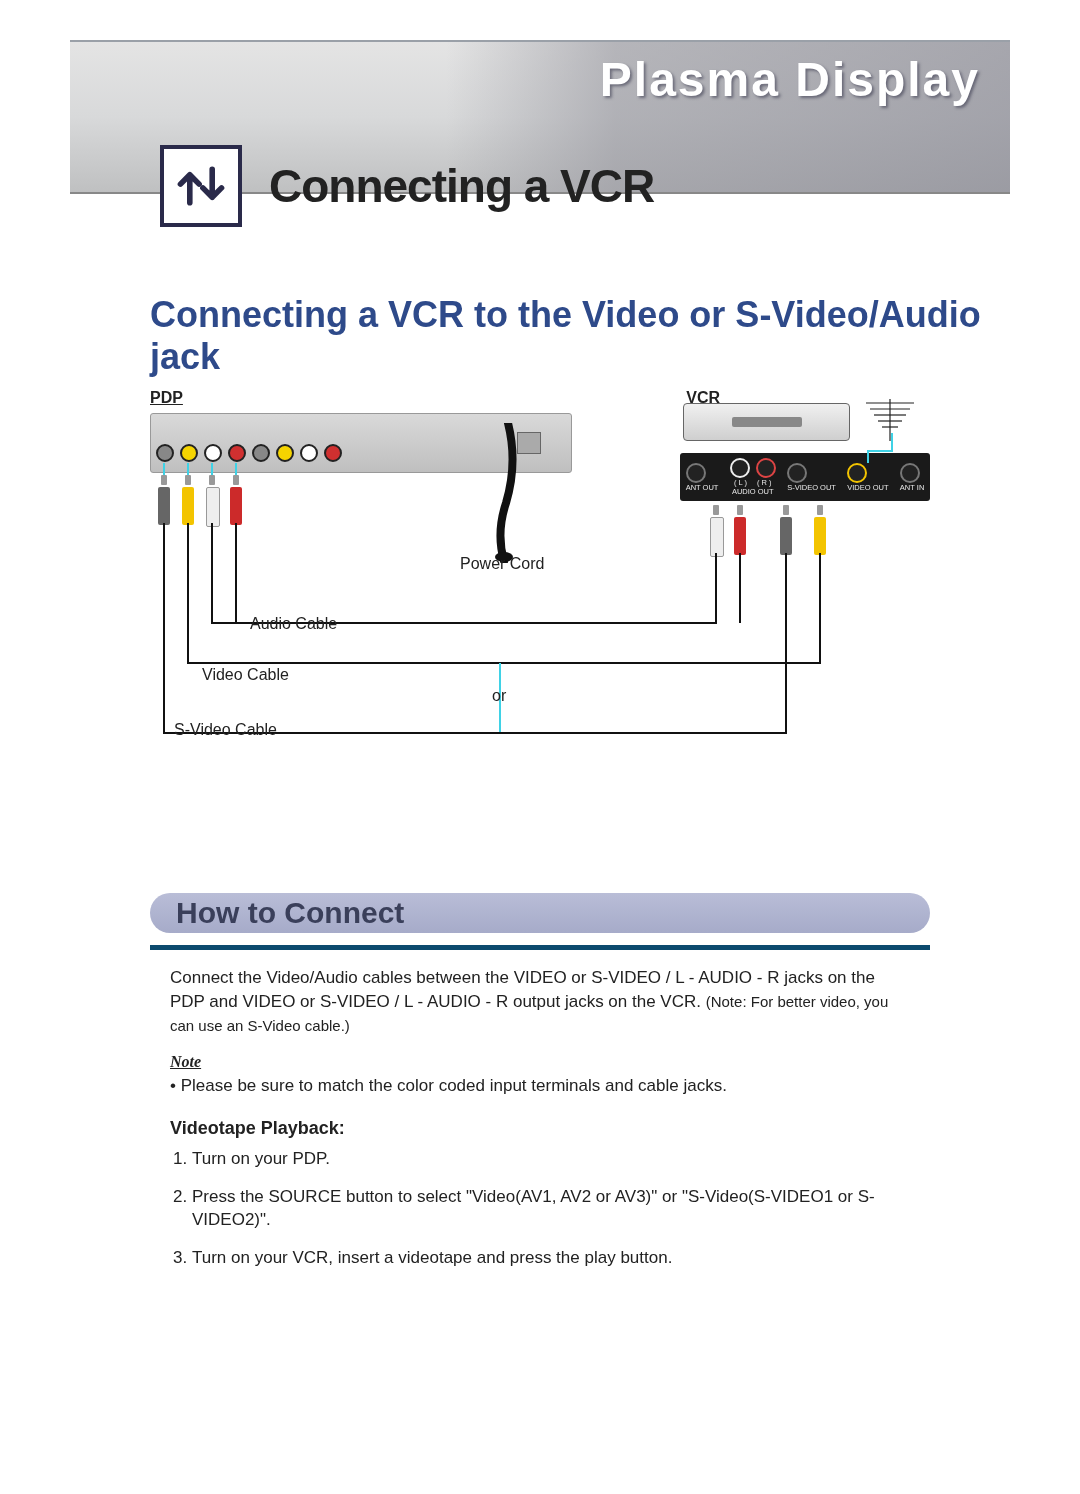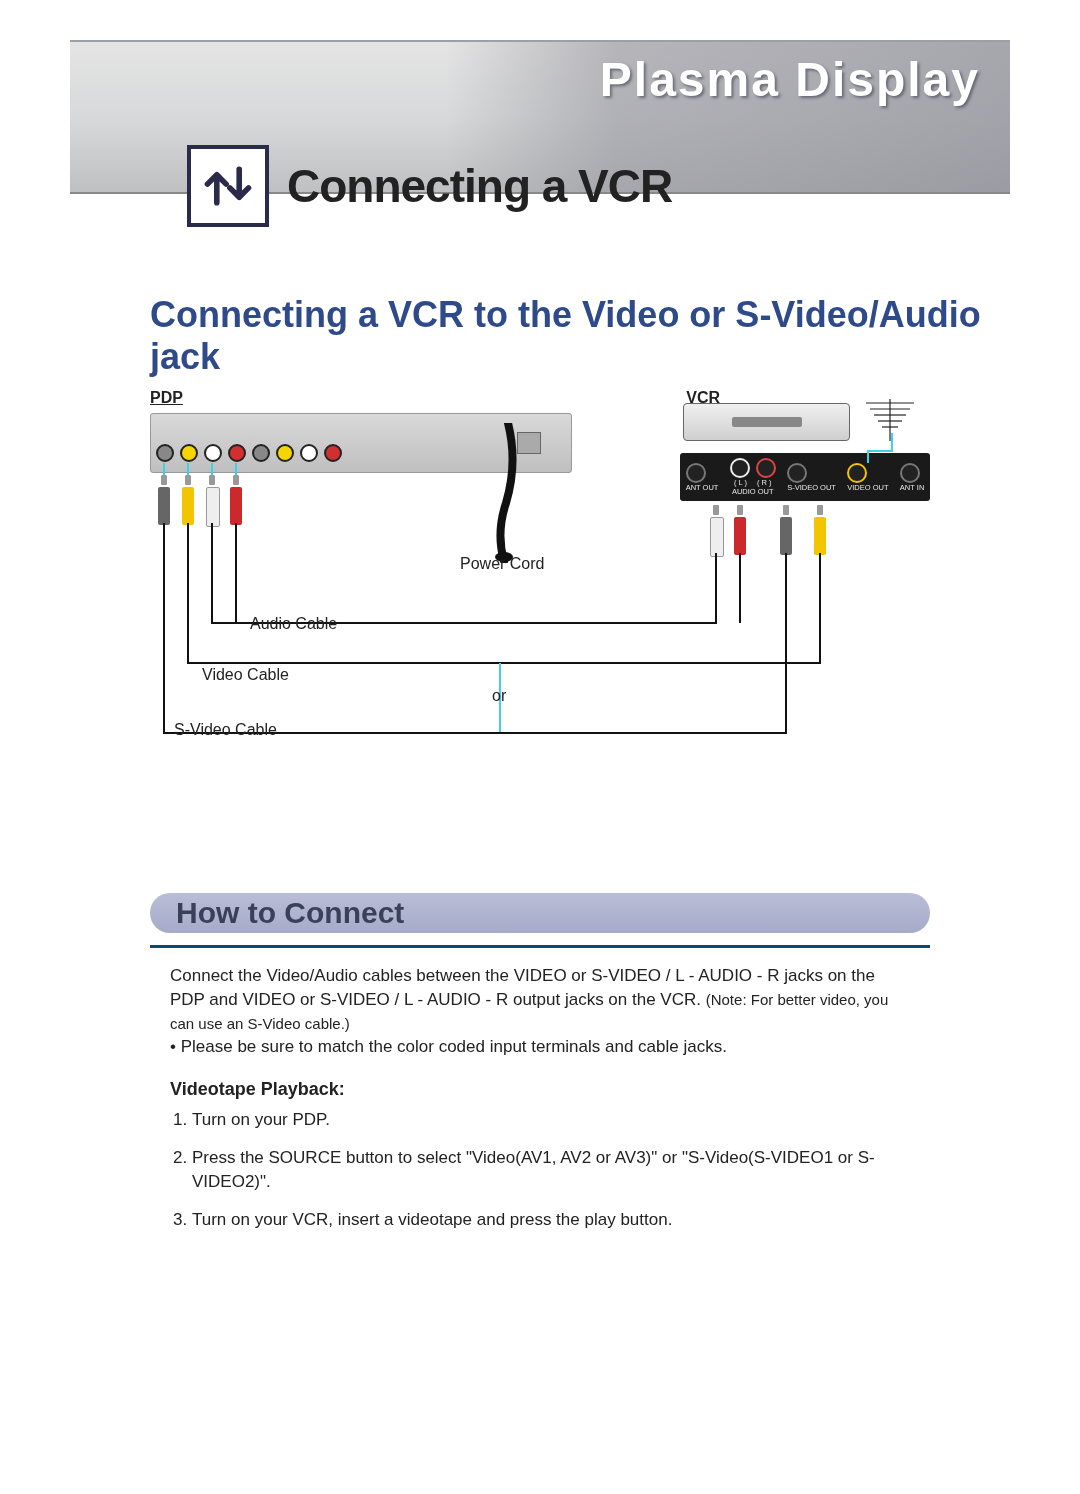--- a/index.html
+++ b/index.html
@@ -40,22 +40,21 @@
     letter-spacing: 2px;
     color: #fff;
     text-shadow: 2px 2px 3px rgba(60,60,80,0.6);
   }
   .title-row {
     position: absolute;
     left: 90px;
     bottom: -35px;
     display: flex;
     align-items: center;
-    gap: 18px;
-    margin-left: 27px;
+    gap: 27px;
   }
   .title-icon {
     width: 74px;
     height: 74px;
     border: 4px solid #2a2a4a;
     background: #fff;
     display: flex;
     align-items: center;
     justify-content: center;
   }
@@ -161,21 +160,21 @@
     background: linear-gradient(to bottom, #b9bdd7 0%, #a6abc9 100%);
     border-radius: 24px;
     padding: 3px 26px;
     color: #3a3f5a;
     font-family: "Arial Narrow", Arial, sans-serif;
     font-size: 30px;
     font-weight: 700;
   }
   .body-block {
     margin: 12px 80px 0 80px;
-    border-top: 3px solid #0c4a6e;
+    border-top: 5px solid #0c4a6e;
     padding: 16px 20px 10px 20px;
     font-size: 17px;
     line-height: 1.4;
   }
   .small { font-size: 15px; }
   .note-lbl {
     font-family: Georgia, "Times New Roman", serif;
     font-style: italic;
     font-weight: 700;
     text-decoration: underline;
@@ -348,20 +347,21 @@
     <div class="cable-label" style="left:24px; top:328px;">S-Video Cable</div>
 
   </div>
 
   <div class="howto-pill">How to Connect</div>
 
   <div class="body-block">
     <div>
       <span>Connect the Video/Audio cables between the VIDEO or S-VIDEO / L - AUDIO - R jacks on the PDP and VIDEO or S-VIDEO / L - AUDIO - R output jacks on the VCR. </span><span class="small">(Note: For better video, you can use an S-Video cable.)</span>
     </div>
+    <div class="note-lbl">Note</div>
     <div>• <span>Please be sure to match the color coded input terminals and cable jacks.</span></div>
 
     <div class="sub-h">Videotape Playback:</div>
     <ol class="steps">
       <li>Turn on your PDP.</li>
       <li>Press the SOURCE button to select "Video(AV1, AV2 or AV3)" or "S-Video(S-VIDEO1 or S-VIDEO2)".</li>
       <li>Turn on your VCR, insert a videotape and press the play button.</li>
     </ol>
   </div>
 

